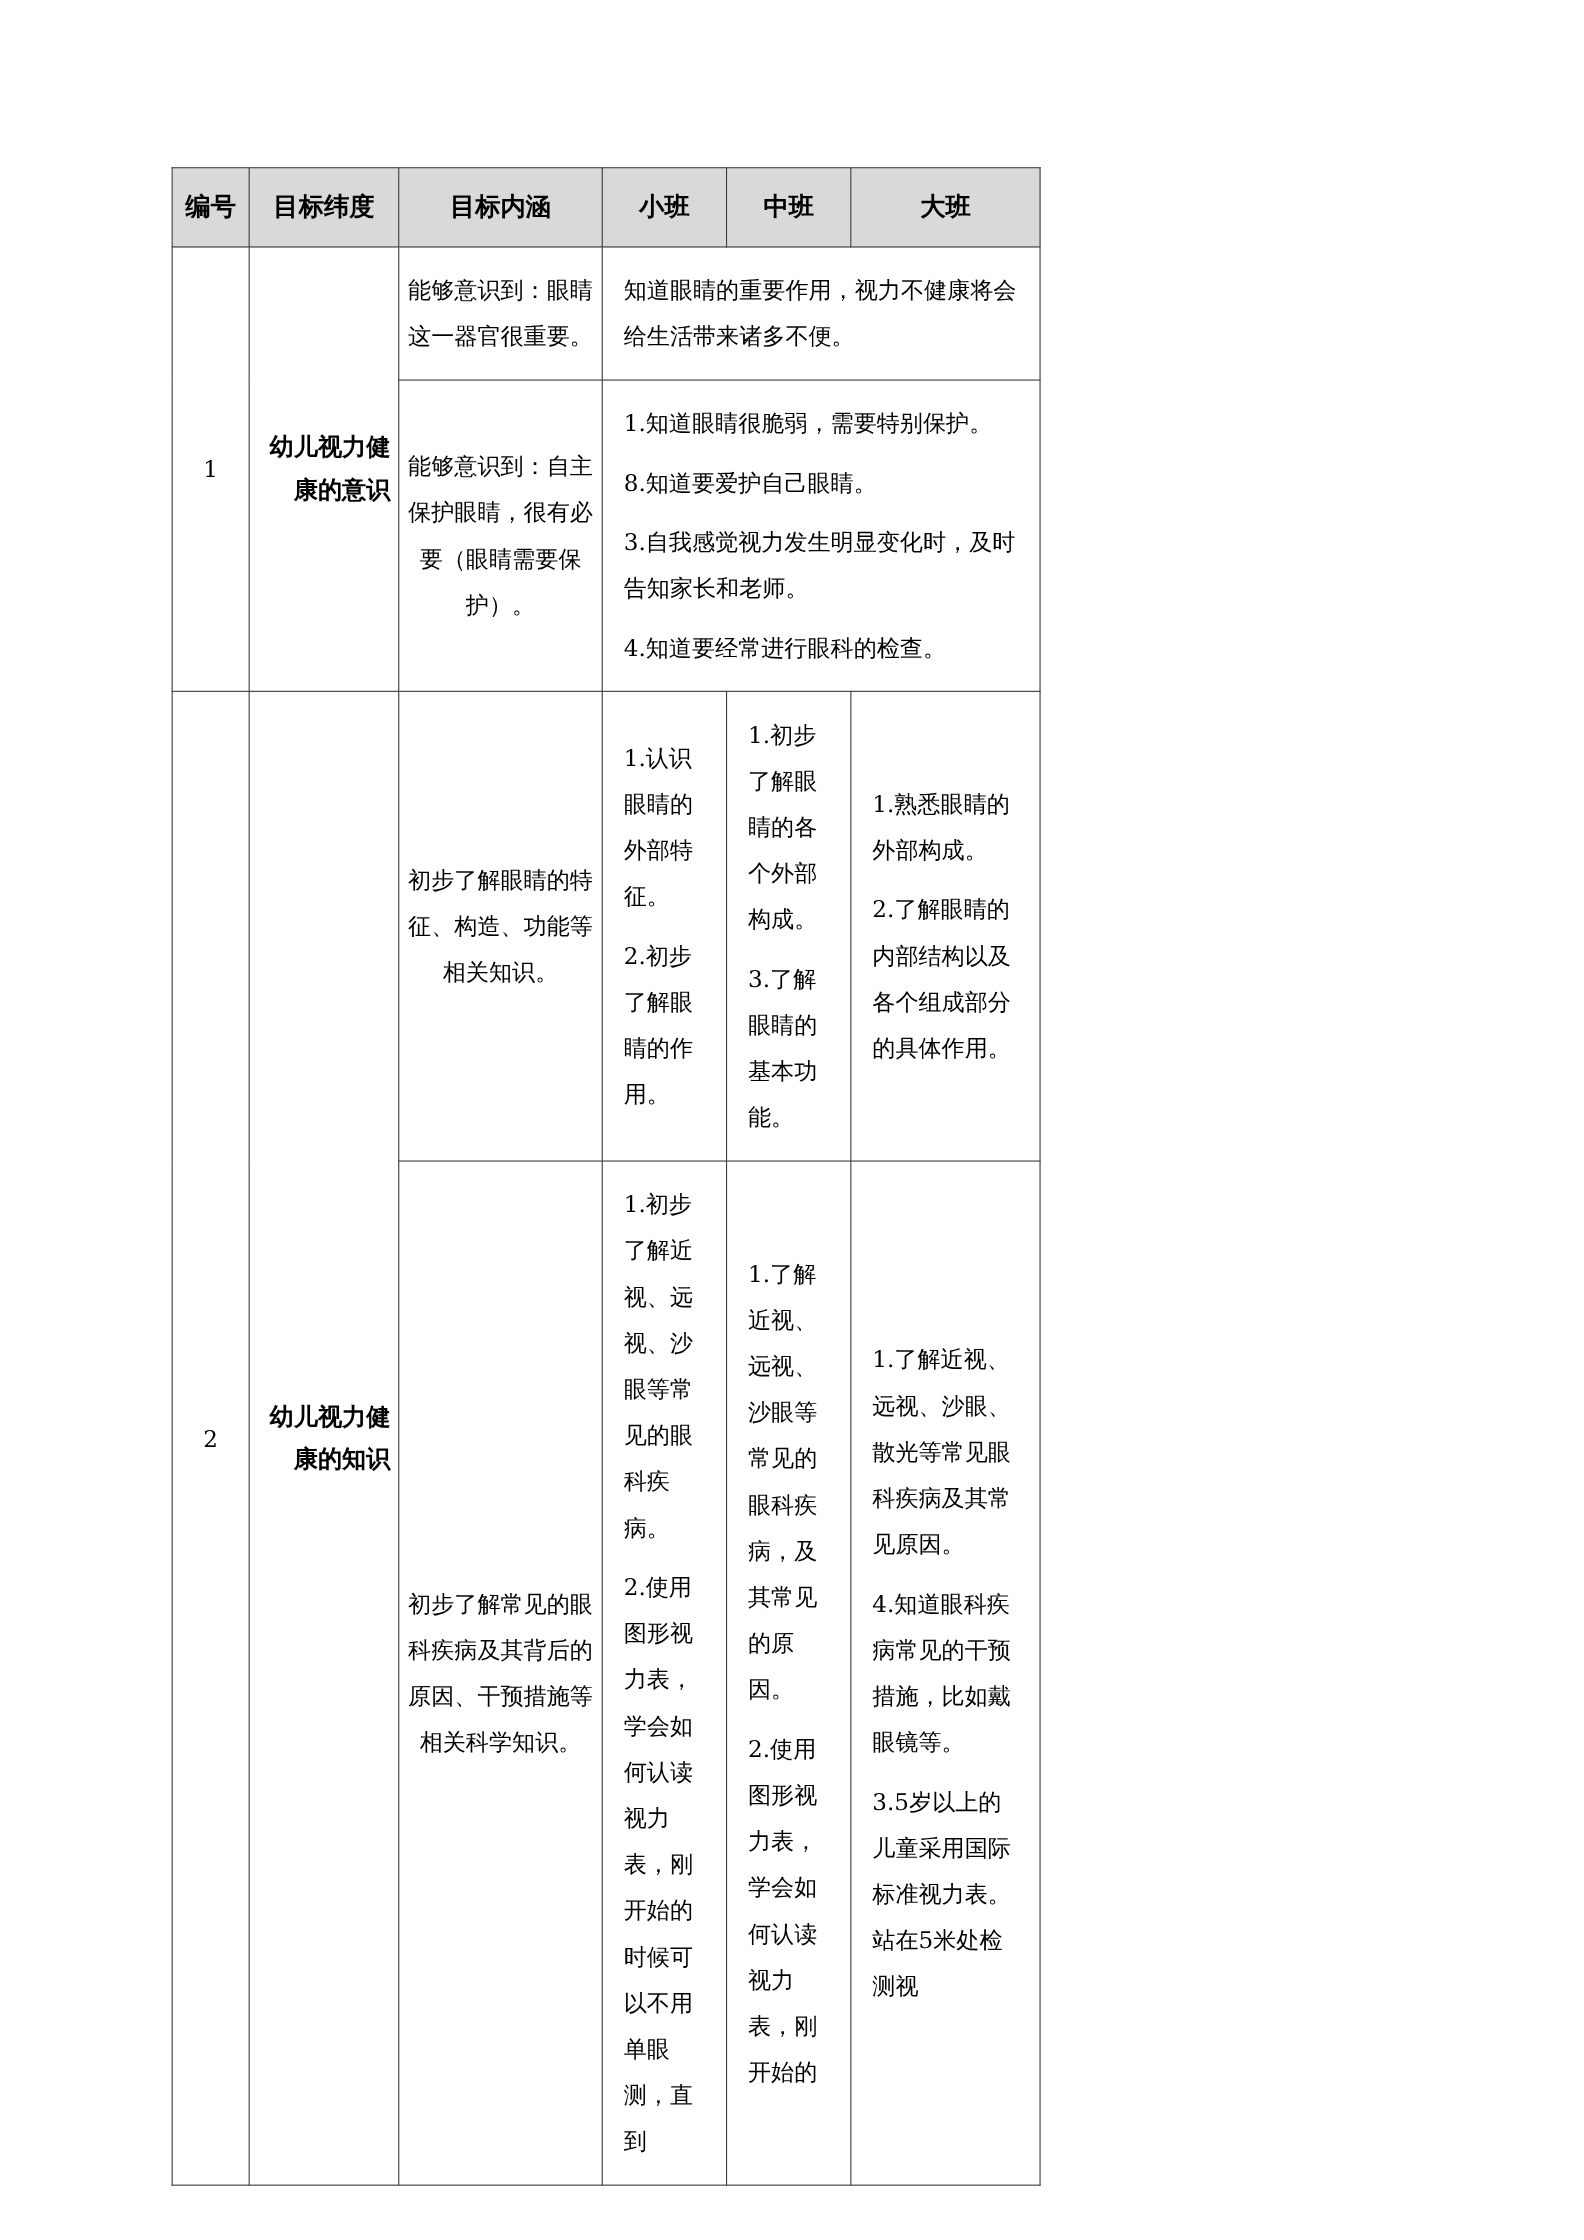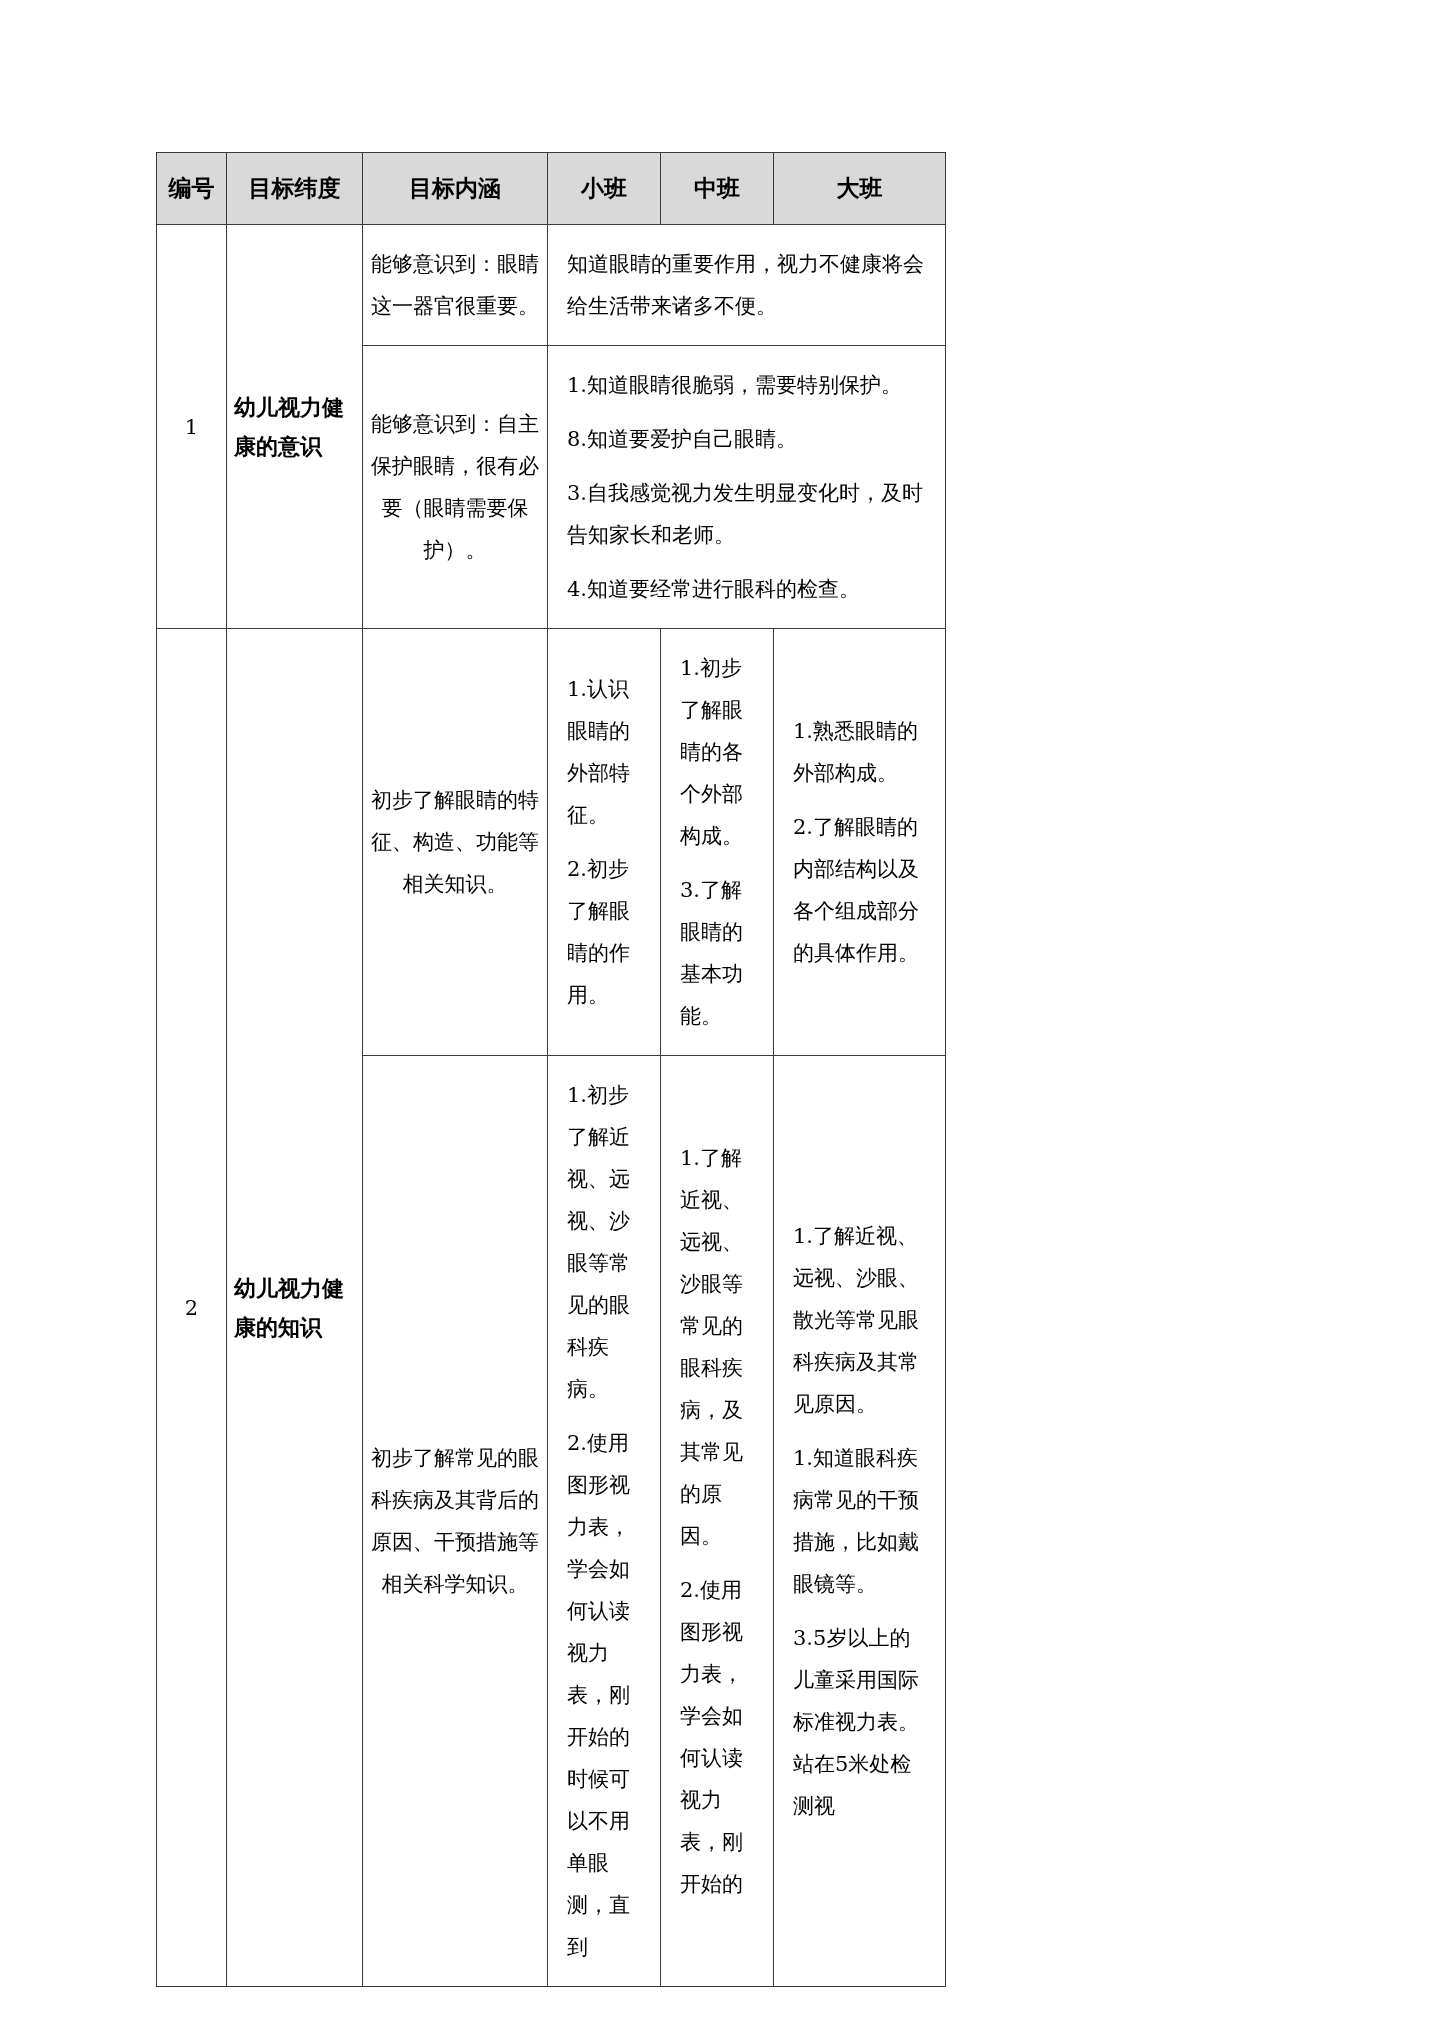--- a/index.html
+++ b/index.html
@@ -56,21 +56,21 @@
   .c-small   { width: 113px; }
   .c-mid     { width: 113px; }
   .c-big     { width: 172px; }
 
   td.cell-no {
     text-align: center;
     font-size: 21px;
     font-family: "DejaVu Serif", "Liberation Serif", serif;
   }
   td.cell-dim {
-    text-align: left;
+    text-align: right;
     font-weight: bold;
     font-size: 22px;
     line-height: 1.75;
   }
   td.cell-content {
     text-align: center;
     font-size: 21px;
     line-height: 2.0;
     padding: 10px 8px;
     border-radius: 25px;
@@ -173,21 +173,21 @@
           <td class="cell-class">
               <p class="para">1.初步了解近视、远视、沙眼等常见的眼科疾病。</p>
               <p class="para">2.使用图形视力表，学会如何认读视力表，刚开始的时候可以不用单眼测，直到</p>
             </td>
           <td class="cell-class">
               <p class="para">1.了解近视、远视、沙眼等常见的眼科疾病，及其常见的原因。</p>
               <p class="para">2.使用图形视力表，学会如何认读视力表，刚开始的</p>
             </td>
           <td class="cell-class big">
               <p class="para">1.了解近视、远视、沙眼、散光等常见眼科疾病及其常见原因。</p>
-              <p class="para">1.知道眼科疾病常见的干预措施，比如戴眼镜等。</p>
+              <p class="para">4.知道眼科疾病常见的干预措施，比如戴眼镜等。</p>
               <p class="para">3.5岁以上的儿童采用国际标准视力表。站在5米处检测视</p>
             </td>
         </tr>
 
       </tbody>
     </table>
   </div>
 
 
 </div>

